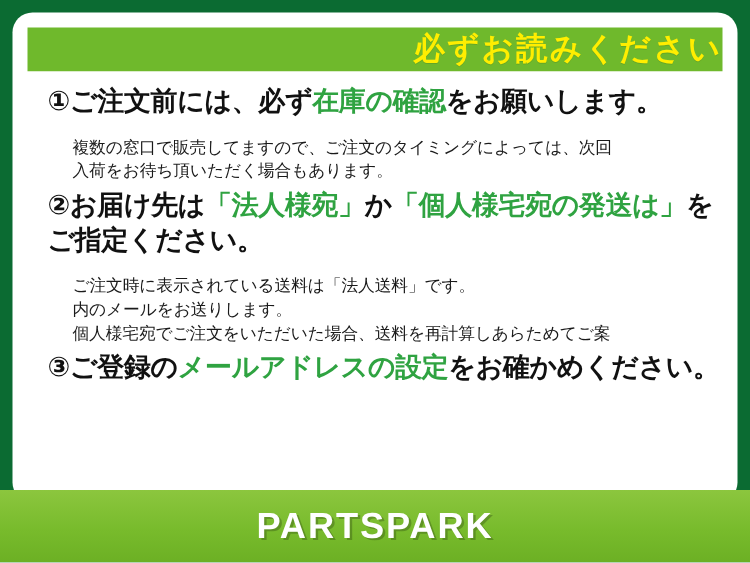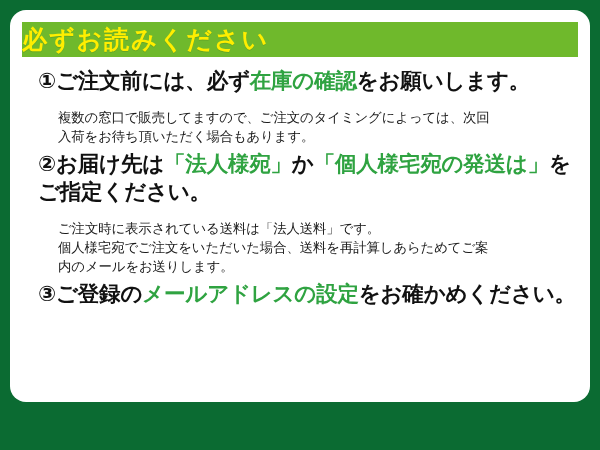--- a/index.html
+++ b/index.html
@@ -40,21 +40,21 @@
   
   #header-banner {
     position: absolute;
     left: 12px;
     top: 12px;
     width: 556px;
     height: 35px;
     background: #6fb92c;
     display: flex;
     align-items: center;
-    justify-content: flex-start;
+    justify-content: flex-end;
   }
   #header-title {
     color: #ffee00;
     font-size: 25px;
     font-weight: bold;
     letter-spacing: 2px;
     line-height: 1;
     text-shadow: 0 1px 0 rgba(0,0,0,0.10);
     white-space: nowrap;
   }
@@ -136,26 +136,29 @@
         <div class="item-body">
           <div>複数の窓口で販売してますので、ご注文のタイミングによっては、次回</div>
           <div>入荷をお待ち頂いただく場合もあります。</div>
         </div>
       </div>
 
       <div class="notice-item">
         <div class="item-heading wrap"><span>②</span><span>お届け先は</span><span class="hl">「法人様宛」</span><span>か</span><span class="hl">「個人様宅宛の発送は」</span><span>をご指定ください。</span></div>
         <div class="item-body">
           <div>ご注文時に表示されている送料は「法人送料」です。</div>
+          <div>内のメールをお送りします。</div>
           <div>個人様宅宛でご注文をいただいた場合、送料を再計算しあらためてご案</div>
-          <div>内のメールをお送りします。</div>
         </div>
       </div>
 
       <div class="notice-item">
         <div class="item-heading"><span>③</span><span>ご登録の</span><span class="hl">メールアドレスの設定</span><span>をお確かめください。</span></div>
       </div>
 
     </div>
   </div>
 
+  <div id="footer-bar">
+    <div id="brand-name">PARTSPARK</div>
+  </div>
 
 </div>
 
 </body></html>

